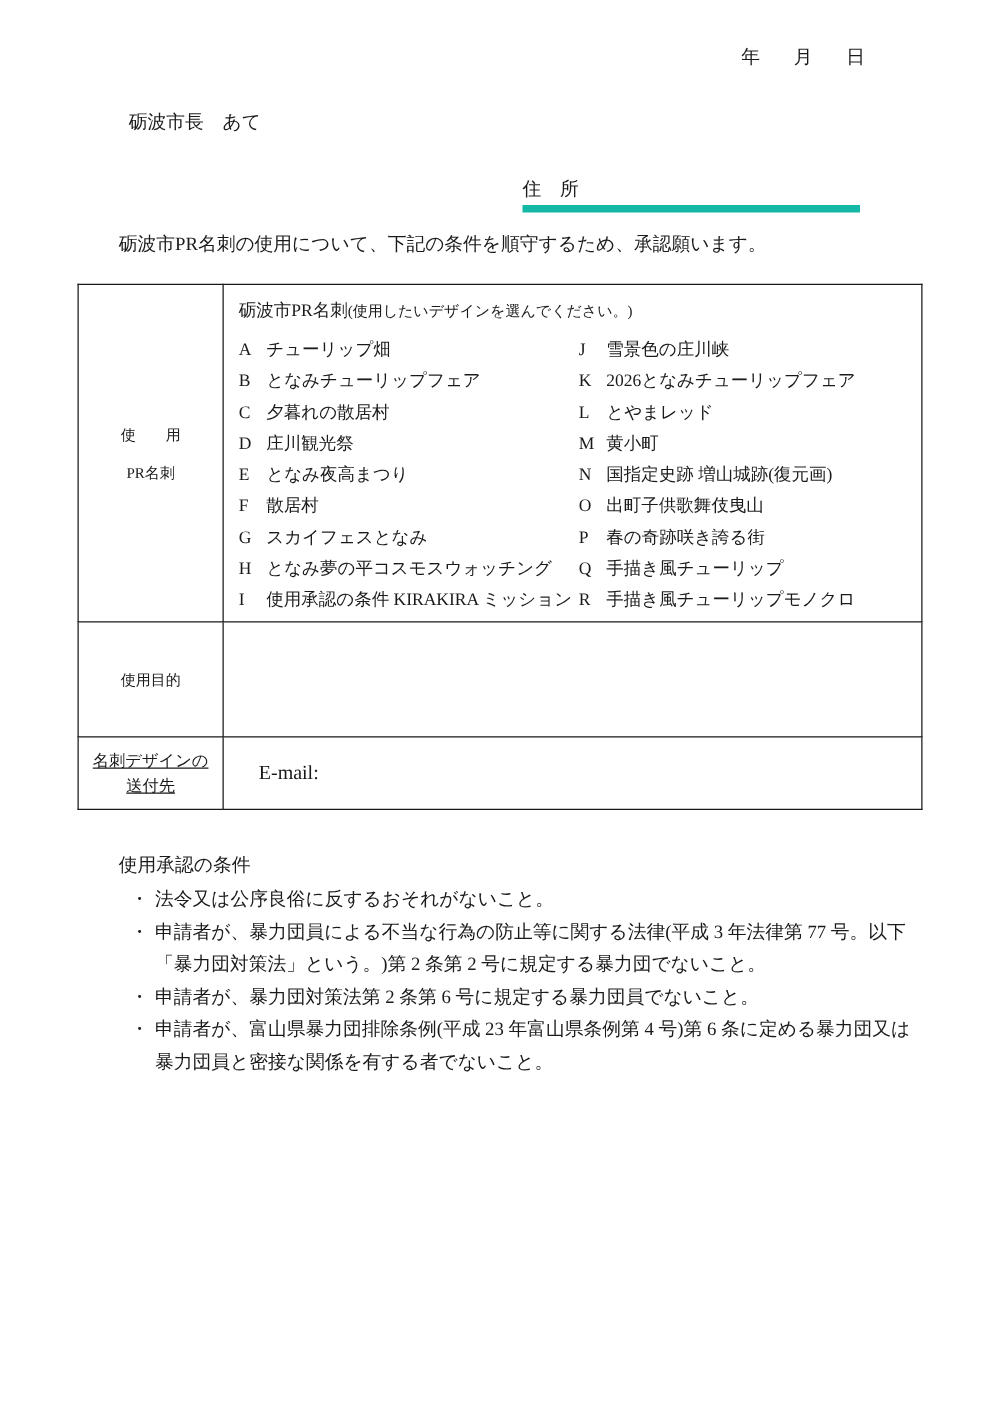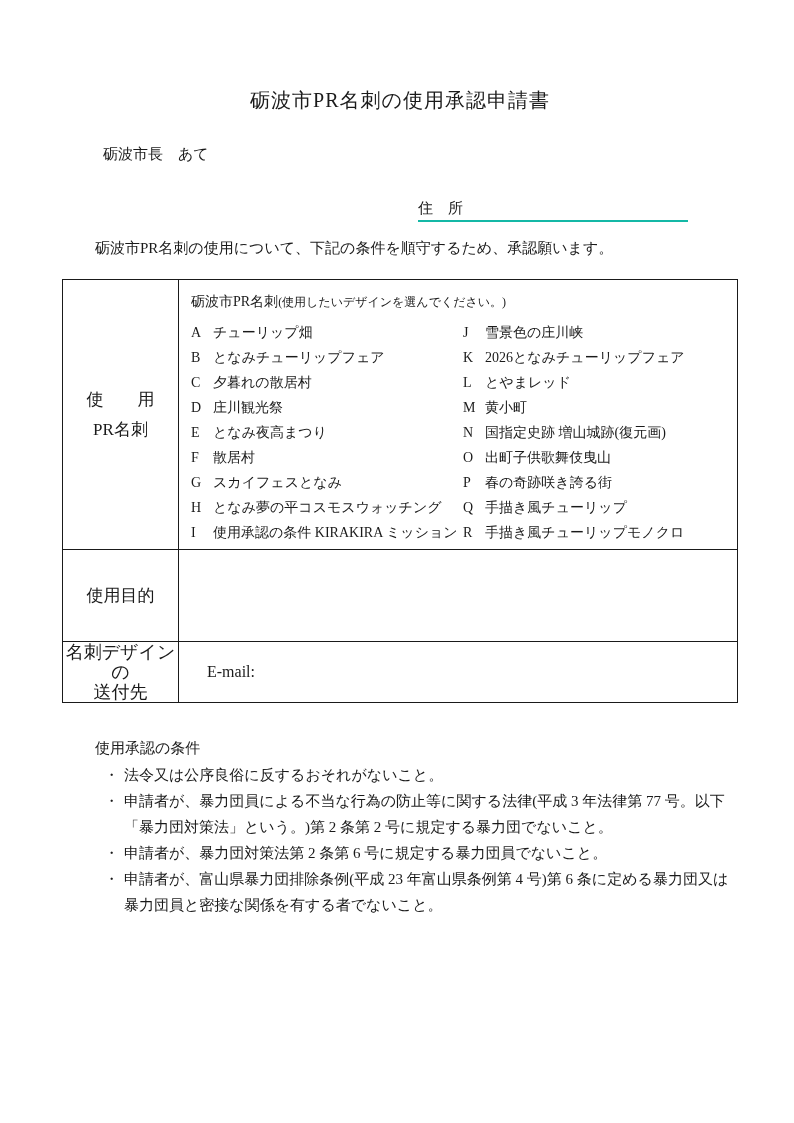--- a/index.html
+++ b/index.html
@@ -37,21 +37,21 @@
     margin-left: 41px;
     font-size: 15px;
     line-height: 20px;
   }
   .identity-block {
     margin-top: 34px;
     margin-left: 356px;
   }
   .id-row {
     width: 270px;
-    border-bottom: 2px solid #14b8a6;
+    border-bottom: 6px solid #14b8a6;
     font-size: 15px;
     line-height: 20px;
     padding-bottom: 2px;
     margin-bottom: 16px;
     display: flex;
   }
   .id-label { flex: 0 0 auto; }
   .id-blank { flex: 1 1 auto; min-height: 18px; }
   .intro-text {
     margin-left: 33px;
@@ -64,24 +64,24 @@
     border-collapse: collapse;
     table-layout: fixed;
   }
   table.app-table td {
     border: 1px solid #1a1a1a;
     vertical-align: middle;
   }
   .col-label { width: 116px; }
   .label-cell {
     text-align: center;
-    font-size: 17px;
+    font-size: 12px;
     line-height: 30px;
   }
-  .label-cell.small { font-size: 18px; line-height: 20px; }
+  .label-cell.small { font-size: 13px; line-height: 20px; text-decoration: underline; }
   .usage-row-height { height: 270px; }
   .purpose-row-height { height: 92px; }
   .delivery-row-height { height: 58px; }
   .designs-cell {
     vertical-align: top;
     padding: 7px 6px 0 12px;
   }
   .design-header {
     font-size: 14px;
     line-height: 20px;
@@ -132,22 +132,22 @@
     display: inline-block;
     width: 20px;
     text-indent: 0;
   }
 </style>
 </head>
 <body>
 
 <div class="page">
 
-  <div class="doc-title">砺波市PR名刺の使用承認申請書</div>
-
+
+  <div class="date-line">年　月　日</div>
 
   <div class="addressee">砺波市長　あて</div>
 
   <div class="identity-block">
     <div class="id-row">
       <span class="id-label">住　所</span>
       <span class="id-blank"></span>
     </div>
   </div>
 

